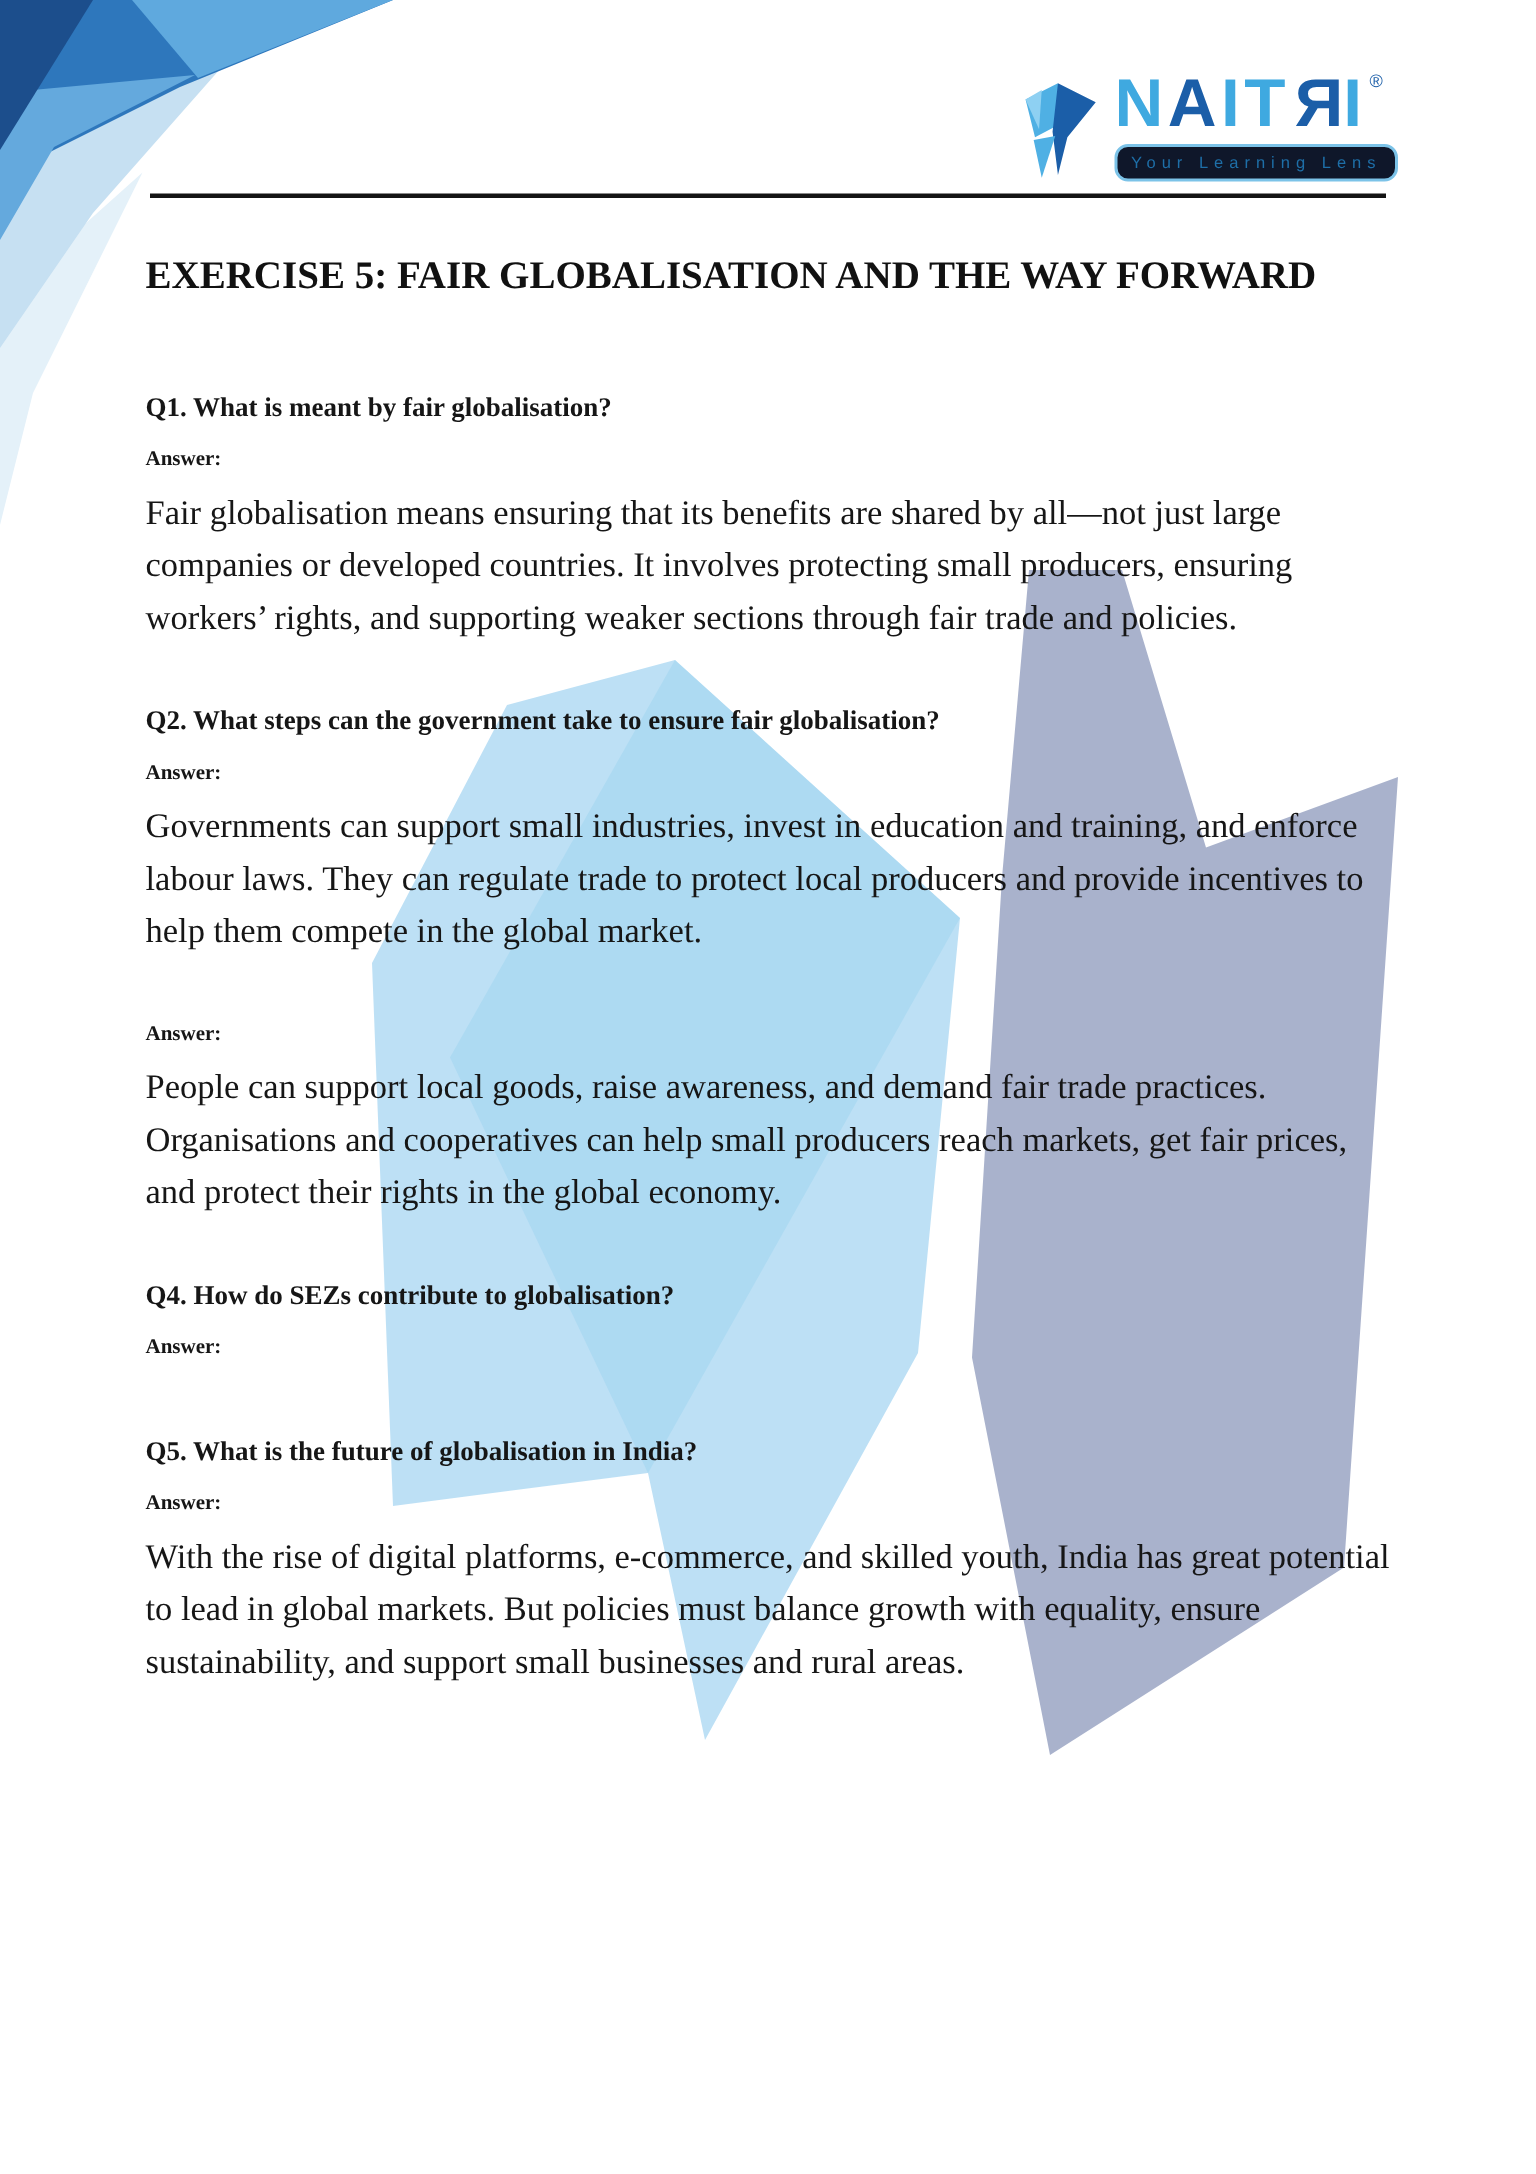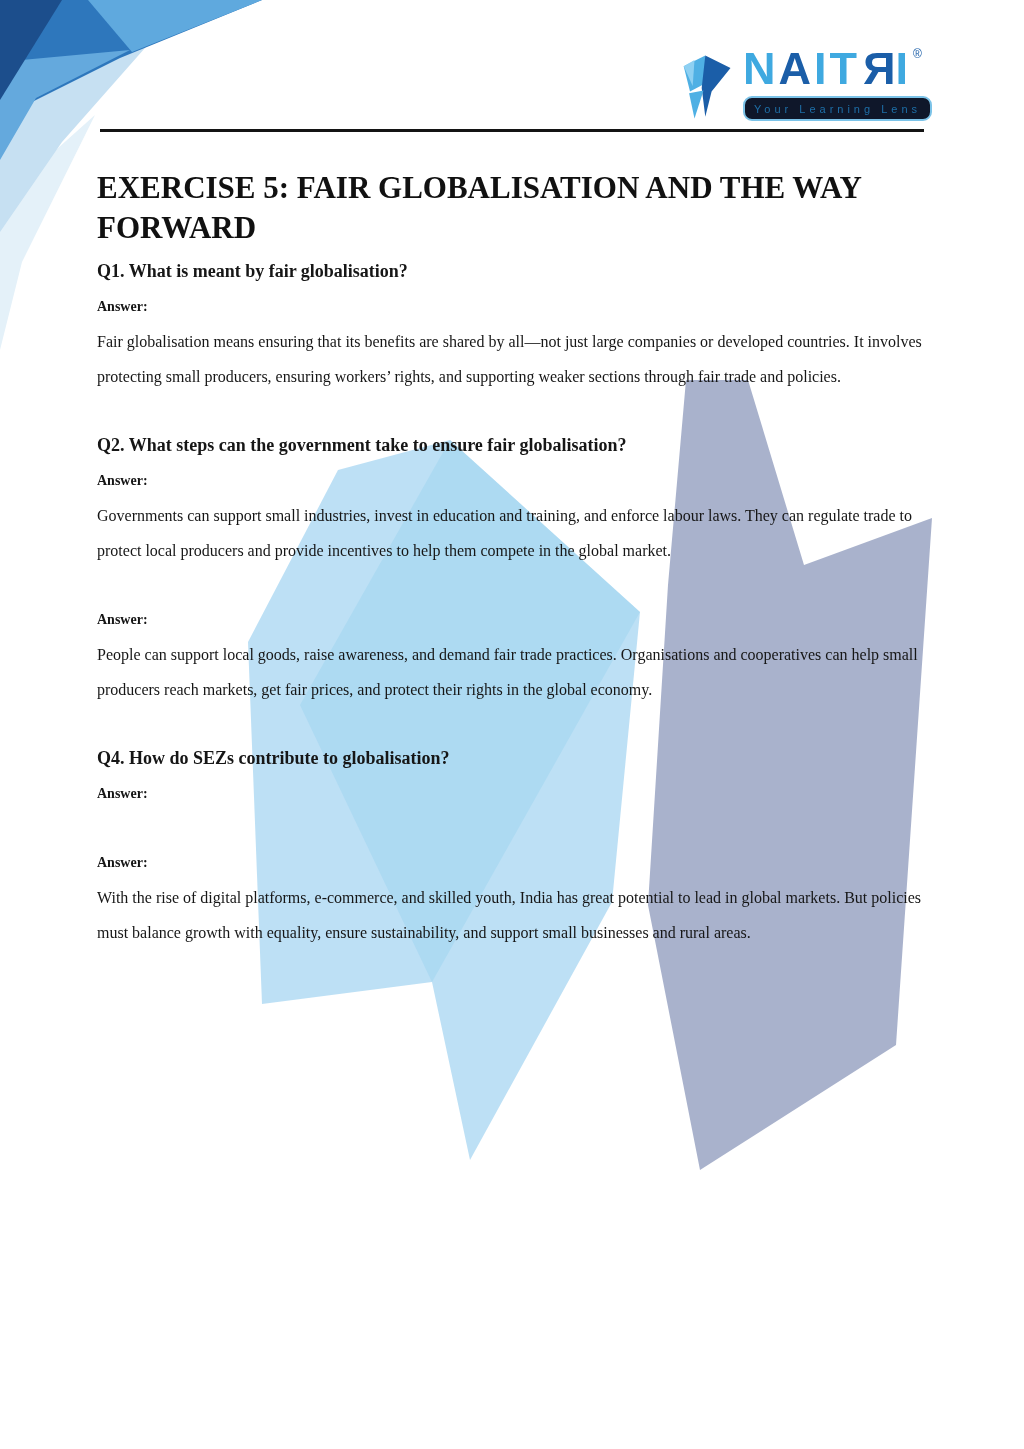--- a/index.html
+++ b/index.html
@@ -30,29 +30,29 @@
     padding:1px 9px 2px 9px;background:#0f172a;
   }
   .tagline{
     font-family:"Liberation Sans",sans-serif;font-size:11px;letter-spacing:4px;
     color:#1E6FA8;white-space:nowrap;
   }
   
   .divider{position:absolute;top:129px;left:100px;width:824px;height:3px;background:#141414;z-index:2;}
   .page-title{
     position:absolute;top:147px;left:97px;width:844px;z-index:2;
-    font-weight:bold;font-size:31px;line-height:40px;color:#111111;
+    font-weight:bold;font-size:26px;line-height:40px;color:#111111;
     font-family:"Liberation Serif",serif;
   }
   
   .content{position:absolute;top:243px;left:97px;width:836px;z-index:2;color:#161616;}
   .qa-block{margin:0 0 23px 0;padding-top:11px;}
   .qa-question{font-weight:bold;font-size:18px;line-height:35px;margin:0;}
   .qa-answer-label{font-weight:bold;font-size:14px;line-height:35px;margin:0;}
-  .qa-answer{font-size:16px;line-height:35px;margin:0;}
+  .qa-answer{font-size:23px;line-height:35px;margin:0;}
 </style>
 </head>
 <body>
 
 <svg class="watermark" viewBox="0 0 1024 1449" preserveAspectRatio="none" aria-hidden="true">
   <polygon points="450,440 640,612 612,902 470,1160 432,982 262,1004 248,642 338,470" fill="#59B2E6" opacity="0.40"></polygon>
   <polygon points="450,440 640,612 432,982 300,705" fill="#8FCDEF" opacity="0.35"></polygon>
   <polygon points="686,380 748,380 804,565 932,518 896,1045 700,1170 648,905 668,585" fill="#5A6C9E" opacity="0.52"></polygon>
 </svg>
 
@@ -100,16 +100,17 @@
   </div>
   <div class="qa-block">
     <p class="qa-answer-label">Answer:</p>
     <p class="qa-answer">People can support local goods, raise awareness, and demand fair trade practices. Organisations and cooperatives can help small producers reach markets, get fair prices, and protect their rights in the global economy.</p>
   </div>
   <div class="qa-block">
     <p class="qa-question">Q4. How do SEZs contribute to globalisation?</p>
     <p class="qa-answer-label">Answer:</p>
   </div>
   <div class="qa-block">
+    <p class="qa-question">Q5. What is the future of globalisation in India?</p>
     <p class="qa-answer-label">Answer:</p>
     <p class="qa-answer">With the rise of digital platforms, e-commerce, and skilled youth, India has great potential to lead in global markets. But policies must balance growth with equality, ensure sustainability, and support small businesses and rural areas.</p>
   </div>
 </div>
 
 </body></html>

